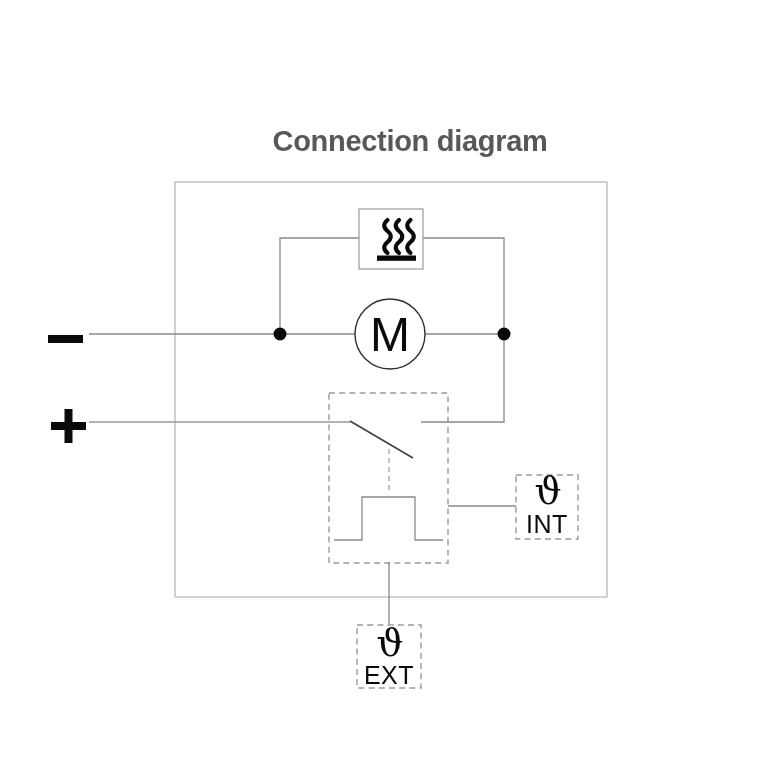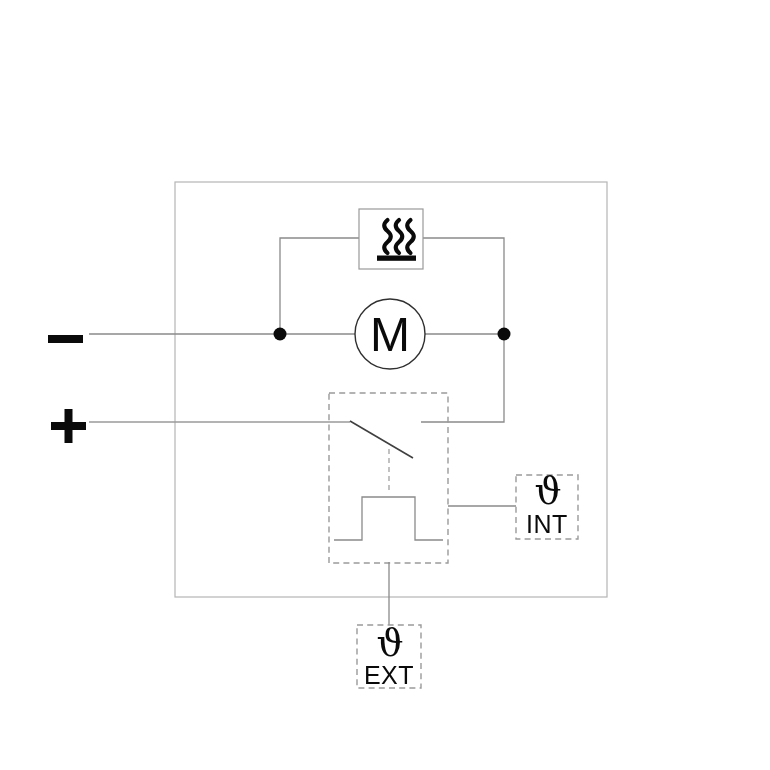--- a/index.html
+++ b/index.html
@@ -39,20 +39,21 @@
   text { fill: #0a0a0a; }
   .motor-label  { font: 400 48px "Liberation Sans", sans-serif; text-anchor: middle; }
   .theta-label  { font: 400 38px "DejaVu Serif", serif; text-anchor: middle; }
   .sensor-label { font: 400 25px "Liberation Sans", sans-serif; text-anchor: middle; letter-spacing: 0.5px; }
 </style>
 </head>
 <body>
 
 <div class="stage">
 
+  <div class="title">Connection diagram</div>
 
   <svg width="770" height="770" viewBox="0 0 770 770" xmlns="http://www.w3.org/2000/svg">
 
     <rect class="frame" x="175" y="182" width="432" height="415"></rect>
 
     <g role="img" aria-label="−">
       <rect class="black-shape" x="48" y="335" width="35" height="8"></rect>
     </g>
     <g role="img" aria-label="+">
       <rect class="black-shape" x="51" y="422" width="35" height="8"></rect>

